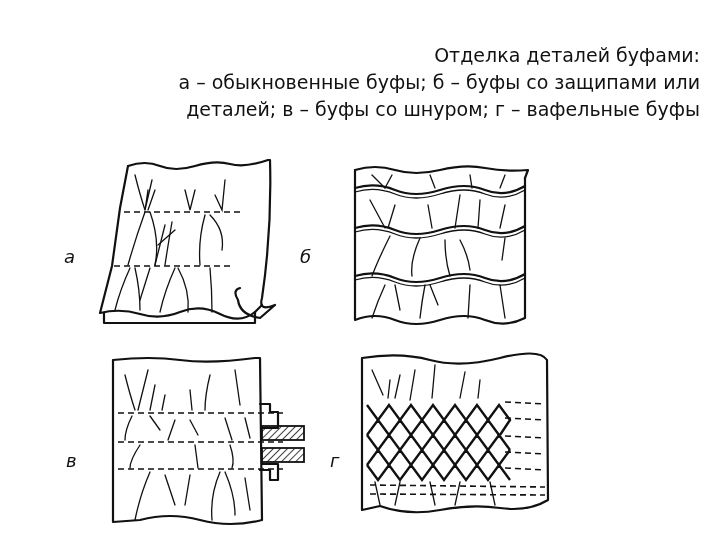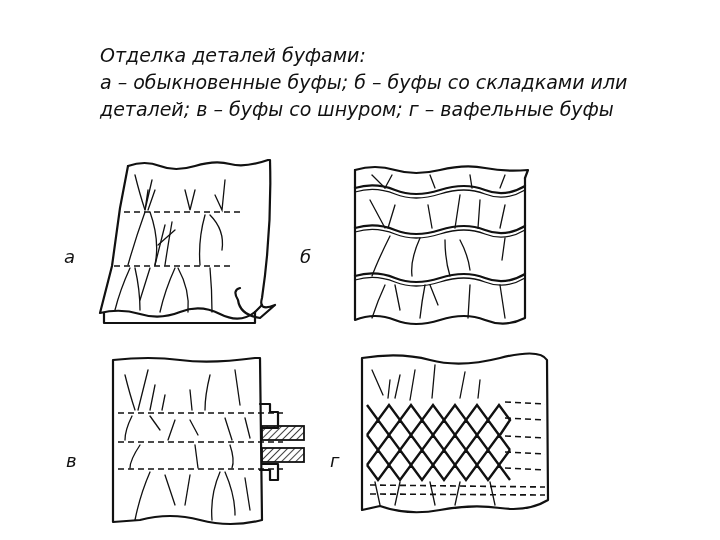--- a/index.html
+++ b/index.html
@@ -1,30 +1,30 @@
 <!DOCTYPE html>
 <html><head>
 <meta charset="utf-8">
 <style>
   html, body { margin:0; padding:0; background:#ffffff; }
   body { width:720px; height:540px; position:relative; overflow:hidden; font-family:"DejaVu Sans", sans-serif; color:#111; }
-  .caption { position:absolute; left:100px; width:600px; text-align:left; font-style:italic; font-size:19px; line-height:27px; top:42px; color:#111; }
+  .caption { position:absolute; left:100px; width:600px; text-align:right; font-size:19px; line-height:27px; top:42px; color:#111; }
   .caption div { white-space:nowrap; }
   .label { position:absolute; font-style:italic; font-size:18px; color:#111; font-family:"DejaVu Sans", sans-serif; }
   svg { position:absolute; left:0; top:0; }
   .stroke { fill:none; stroke:#111; stroke-width:2.2; stroke-linecap:round; stroke-linejoin:round; }
   .thin { fill:none; stroke:#111; stroke-width:1.3; stroke-linecap:round; }
   .dash { fill:none; stroke:#111; stroke-width:1.6; stroke-dasharray:6 4; }
 </style>
 </head>
 <body>
 
 <div class="caption">
   <div>Отделка деталей буфами:</div>
-  <div>а – обыкновенные буфы; б – буфы со складками или</div>
+  <div>а – обыкновенные буфы; б – буфы со защипами или</div>
   <div>деталей; в – буфы со шнуром; г – вафельные буфы</div>
 </div>
 
 <span class="label" style="left:64px;top:246px;">а</span>
 <span class="label" style="left:300px;top:246px;">б</span>
 <span class="label" style="left:66px;top:450px;">в</span>
 <span class="label" style="left:330px;top:450px;">г</span>
 
 <svg width="720" height="540" viewBox="0 0 720 540">
   <defs>

